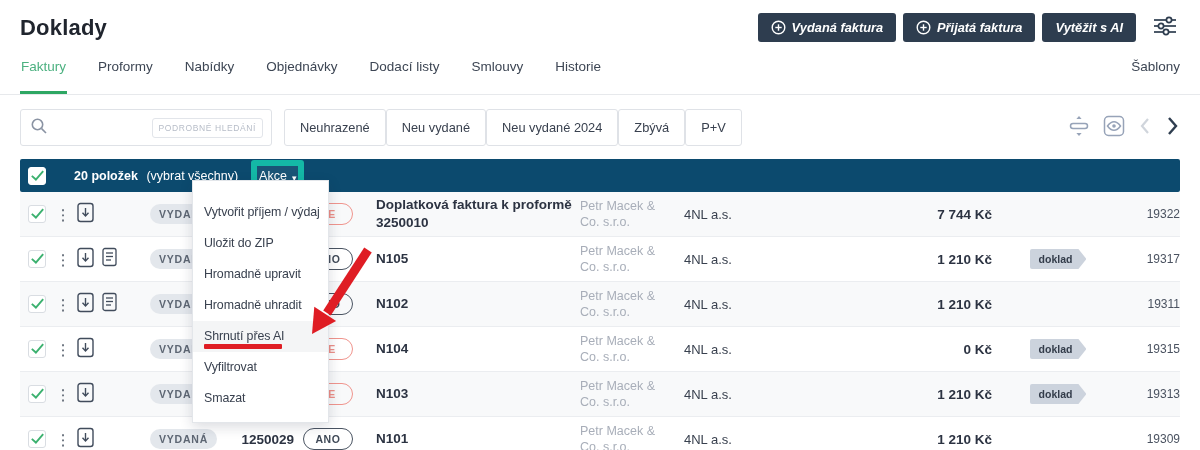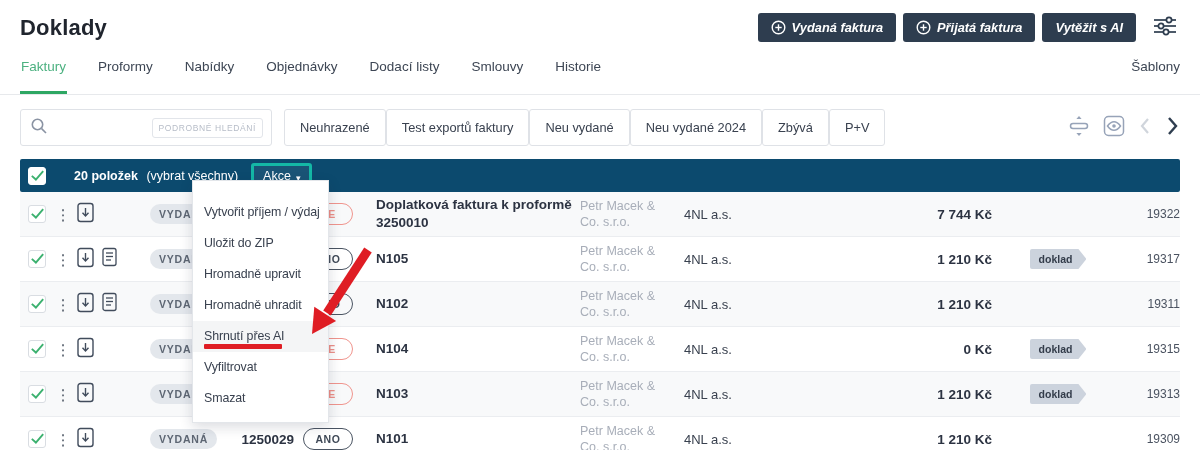--- a/index.html
+++ b/index.html
@@ -45,22 +45,22 @@
 
   
   .selection-bar { margin:13px 20px 0 20px; height:33px; background:#0c4a6e; border-radius:2px;
     display:flex; align-items:center; padding:0 8px; color:#fff; }
   .checkbox { width:18px; height:18px; background:#fff; border:1px solid #d9dde2; border-radius:3px;
     display:inline-flex; align-items:center; justify-content:center; cursor:pointer; flex:none; }
   .selection-bar .checkbox { border-color:#fff; }
   .count-wrap { margin-left:28px; font-size:12.5px; white-space:nowrap; }
   .count-bold { font-weight:700; }
   .count-rest { margin-left:5px; }
-  .akce-btn { margin-left:13px; background:rgba(255,255,255,0.06); border:3px solid #14b8a6;
-    border-radius:3px; color:#fff; font-size:12.5px; padding:3px 9px; cursor:pointer;
+  .akce-btn { margin-left:13px; background:rgba(255,255,255,0.06); border:6px solid #14b8a6;
+    border-radius:3px; color:#fff; font-size:12.5px; padding:3px 2px; cursor:pointer;
     display:inline-flex; align-items:flex-end; gap:5px; font-family:"Liberation Sans",sans-serif; }
   .akce-caret { font-size:9px; line-height:1; }
 
   
   .table { margin:0 20px; }
   .row { display:flex; align-items:center; height:45px; border-bottom:1px solid #ebedf0; background:#fff; }
   .row:nth-child(odd) { background:#f8f9fa; }
   .col-cb { width:30px; padding-left:8px; flex:none; }
   .col-kebab { width:26px; flex:none; text-align:center; color:#4a5462; font-size:15px;
     letter-spacing:0; cursor:pointer; line-height:1; }
@@ -163,21 +163,20 @@
         <svg width="18" height="18" viewBox="0 0 18 18" fill="none" stroke="#8a93a3" stroke-width="1.6">
           <circle cx="7.5" cy="7.5" r="5.2"></circle>
             <line x1="11.6" y1="11.6" x2="16" y2="16"></line>
         </svg>
       </span>
       <input type="text" value="" style="">
       <button class="adv-label">PODROBNÉ HLEDÁNÍ</button>
     </div>
     <div style="display:flex;gap:0;">
         <button class="filter-btn">Neuhrazené</button>
-        <button class="filter-btn">Test exportů faktury</button>
         <button class="filter-btn">Neu vydané</button>
         <button class="filter-btn">Neu vydané 2024</button>
         <button class="filter-btn">Zbývá</button>
         <button class="filter-btn">P+V</button>
       </div>
     <div class="filter-right">
       <button class="icon-btn">
         <span>
           <svg width="22" height="22" viewBox="0 0 22 22" fill="none" stroke="#97a3b8" stroke-width="1.5">
             <path d="M11 1 l2.6 3 h-5.2 z" fill="#97a3b8" stroke="none"></path>

